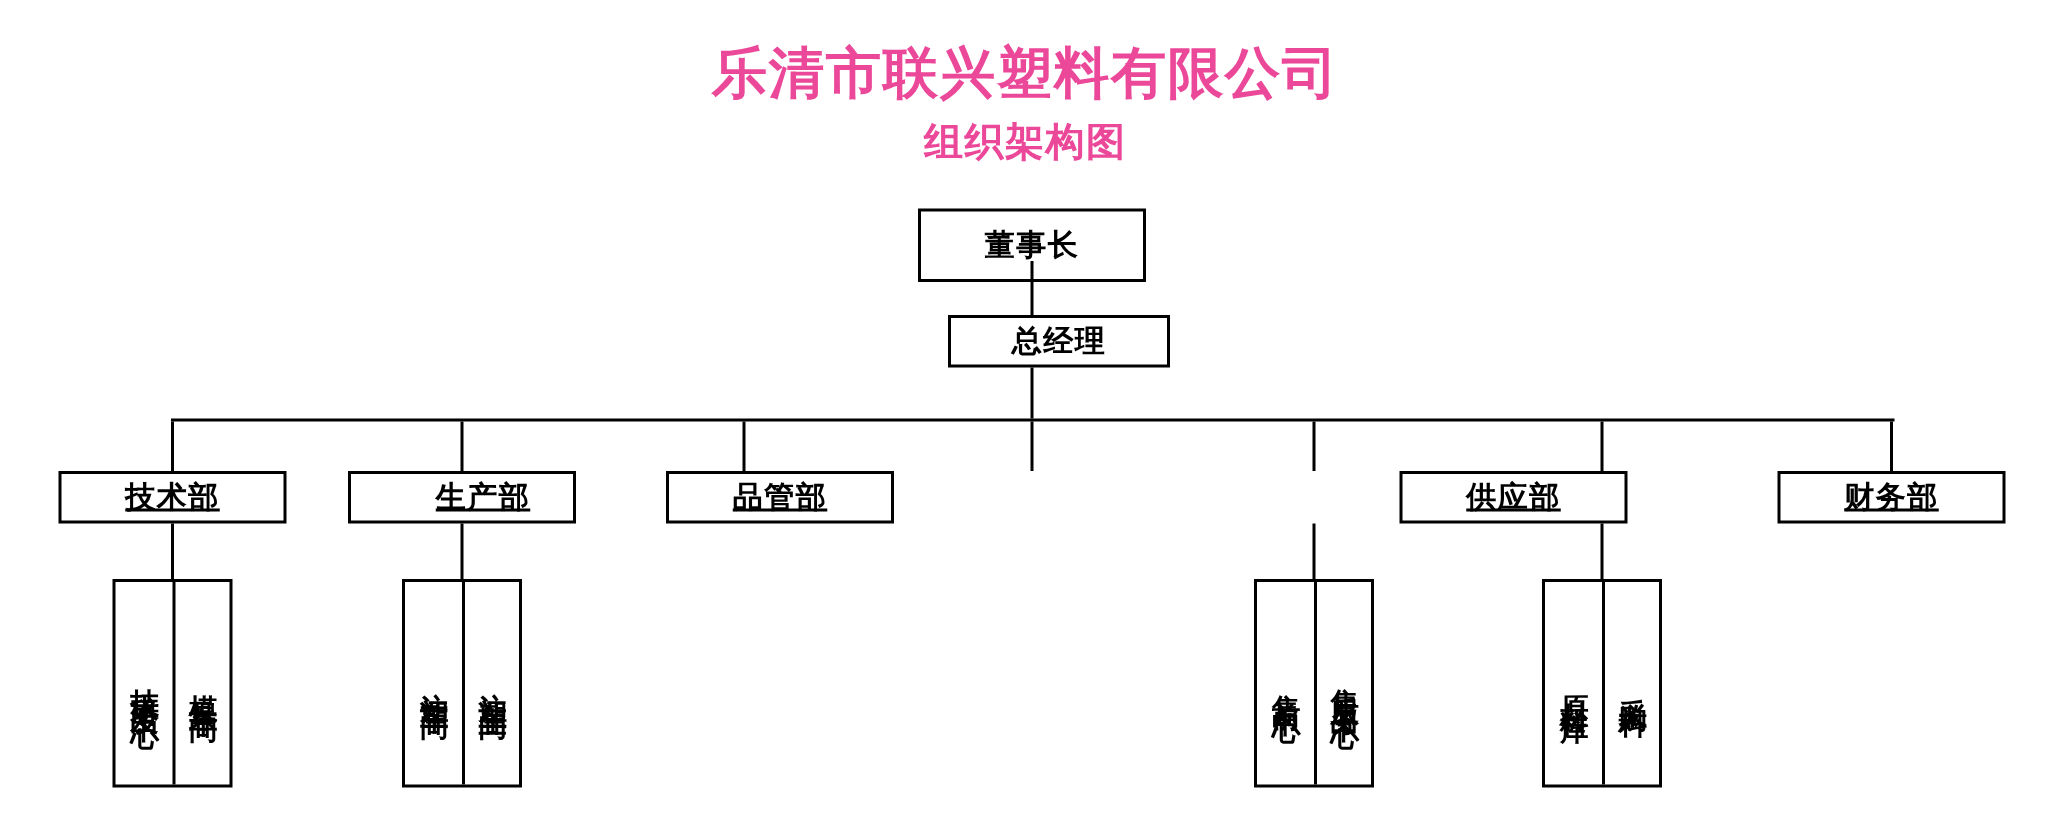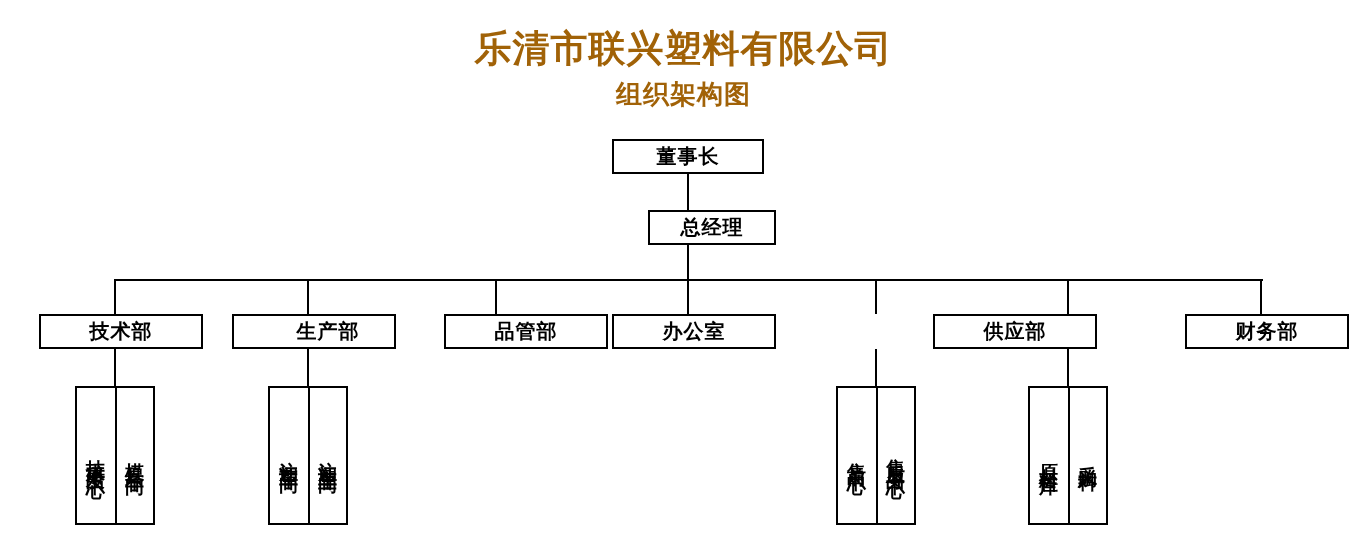--- a/index.html
+++ b/index.html
@@ -15,21 +15,21 @@
     font-family: "Liberation Serif", "DejaVu Serif", serif;
     color: #000000;
     overflow: hidden;
   }
   .title {
     position: absolute;
     left: 0;
     width: 1367px;
     text-align: center;
     font-weight: bold;
-    color: #a16207;
+    color: #ec4899;
   }
   .title-line1 {
     top: 24px;
     font-size: 37px;
     letter-spacing: 1px;
   }
   .title-line2 {
     top: 77px;
     font-size: 26px;
     letter-spacing: 1px;
@@ -39,24 +39,24 @@
     box-sizing: border-box;
     border: 2px solid #000;
     background: #fff;
     display: flex;
     align-items: center;
     justify-content: center;
     font-weight: bold;
     font-size: 20px;
     letter-spacing: 1px;
   }
-  .box-chairman { left: 612px; top: 139px; width: 152px; height: 35px; }
-  .box-gm       { left: 648px; top: 210px; width: 128px; height: 35px; font-family: Liberation Mono, monospace; }
+  .box-chairman { left: 612px; top: 139px; width: 152px; height: 49px; }
+  .box-gm       { left: 632px; top: 210px; width: 148px; height: 35px; font-family: Liberation Mono, monospace; }
 
-  .dept { width: 164px; height: 35px; top: 314px; }
+  .dept { width: 152px; height: 35px; top: 314px; text-decoration: underline; }
   .dept-0 { left: 39px; }
   .dept-1 { left: 232px; padding-left: 28px; }
   .dept-2 { left: 444px; }
   .dept-3 { left: 612px; }
   .dept-4 { left: 800px; }
   .dept-5 { left: 933px; }
   .dept-6 { left: 1185px; }
 
   .vline, .hline {
     position: absolute;
@@ -137,21 +137,20 @@
   <div class="vline drop drop-1"></div>
   <div class="vline drop drop-2"></div>
   <div class="vline drop drop-3"></div>
   <div class="vline drop drop-4"></div>
   <div class="vline drop drop-5"></div>
   <div class="vline drop drop-6"></div>
 
   <div class="box dept dept-0">技术部</div>
   <div class="box dept dept-1">生产部</div>
   <div class="box dept dept-2">品管部</div>
-  <div class="box dept dept-3">办公室</div>
   <div class="box dept dept-5">供应部</div>
   <div class="box dept dept-6">财务部</div>
 
   <div class="vline childdrop childdrop-0"></div>
   <div class="vline childdrop childdrop-1"></div>
   <div class="vline childdrop childdrop-4"></div>
   <div class="vline childdrop childdrop-5"></div>
 
   <div class="group group-0">
     <div class="cell">

